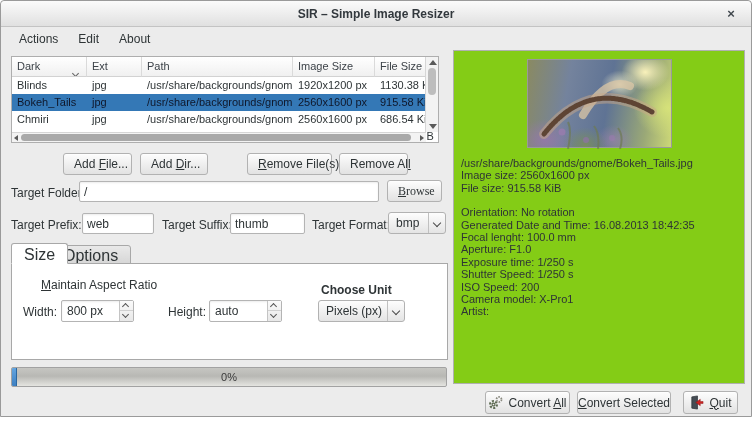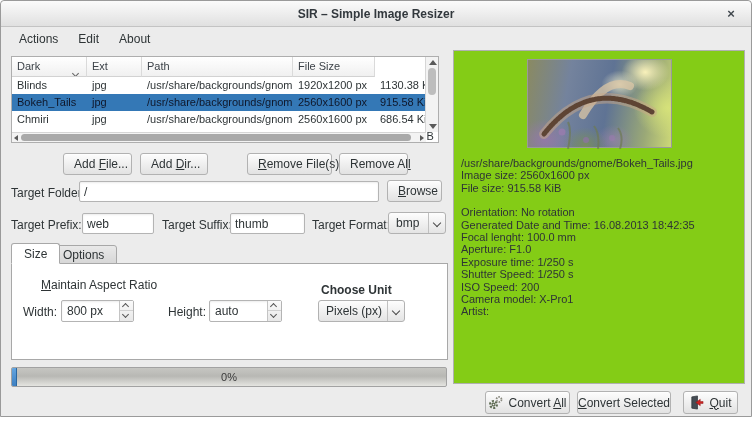--- a/index.html
+++ b/index.html
@@ -86,21 +86,21 @@
     border-right:1.2px solid #555; border-bottom:1.2px solid #555; }
   .mini.u { transform:rotate(-135deg); top:3px; }
   .mini.d { transform:rotate(45deg); top:1px; }
   .combo { position:absolute; height:22px; border:1px solid #b2b2b2; border-radius:3px;
     background:linear-gradient(#fdfdfd,#e4e4e4); }
   .combo .val { position:absolute; left:7px; line-height:20px; font-size:12px; white-space:nowrap; }
   .combo .dd { position:absolute; right:0; top:0; bottom:0; width:17px; border-left:1px solid #c0c0c0; }
   .combo .dd .chev { position:absolute; right:5px; top:7px; }
   
   .tab { position:absolute; height:21px; padding:0 12px; line-height:21px;
-    border:1px solid #a8a8a8; border-radius:3px 3px 0 0; font-size:12px; }
+    border:1px solid #a8a8a8; border-radius:3px 3px 0 0; font-size:16px; }
   .tab.active { background:#fff; border-bottom:1px solid #fff; z-index:3; }
   .tab.inactive { background:linear-gradient(#e9e9e9,#d7d7d7); height:19px; line-height:19px; z-index:1; }
   .tabpanel { position:absolute; left:10px; top:262px; width:437px; height:97px;
     background:#fff; border:1px solid #a8a8a8; z-index:2; }
   .checkbox { position:absolute; left:20px; top:276px; width:13px; height:13px;
     border:1px solid #2a67a0; border-radius:2px;
     background:linear-gradient(#4a90d9,#3676bd); color:#fff; font-size:11px;
     line-height:12px; text-align:center; }
   .bold { font-weight:bold; }
   
@@ -149,20 +149,21 @@
   </div>
 
   <div class="filetable">
     <div class="tgrid">
       <div class="th">
         <span>Dark</span>
         <span class="sort"><span class="chev"></span></span>
       </div>
       <div class="th">Ext</div>
       <div class="th">Path</div>
+      <div class="th">Image Size</div>
       <div class="th">File Size</div>
     </div>
     <div class="tgrid row">
       <div>Blinds</div>
         <div>jpg</div>
       <div>/usr/share/backgrounds/gnome</div>
         <div>1920x1200 px</div>
       <div>1130.38 KiB</div>
     </div>
     <div class="tgrid row selected">
@@ -198,21 +199,21 @@
     </div>
   </div>
 
   <div class="btn" style="left:62px; top:152px; width:69px;">Add <u>F</u>ile...</div>
   <div class="btn" style="left:246px; top:152px; width:85px;"><u>R</u>emove File(s)</div>
   <div class="btn" style="left:139px; top:152px; width:68px;">Add <u>D</u>ir...</div>
   <div class="btn" style="left:338px; top:152px; width:69px;">Remove Al<u>l</u></div>
 
   <span class="lbl" style="left:10px; top:185px;">Target Folder:</span>
   <input class="txt" style="left: 78px; top: 180px; width: 300px;" value="/">
-  <div class="btn" style="left:386px; top:179px; width:55px;"><u>B</u>rowse</div>
+  <div class="btn" style="left:386px; top:179px; width:55px;font-family:Liberation Serif, serif;"><u>B</u>rowse</div>
 
   <span class="lbl" style="left:10px; top:217px;">Target Prefix:</span>
   <input class="txt" style="left: 81px; top: 212px; width: 72px;" value="web">
   <span class="lbl" style="left:161px; top:217px;">Target Suffix:</span>
   <input class="txt" style="left: 229px; top: 212px; width: 75px;" value="thumb">
   <span class="lbl" style="left:311px; top:217px;">Target Format:</span>
   <div class="combo" style="left:387px; top:211px; width:58px;">
     <span class="val">bmp</span>
     <span class="dd">
         <span class="chev"></span>

